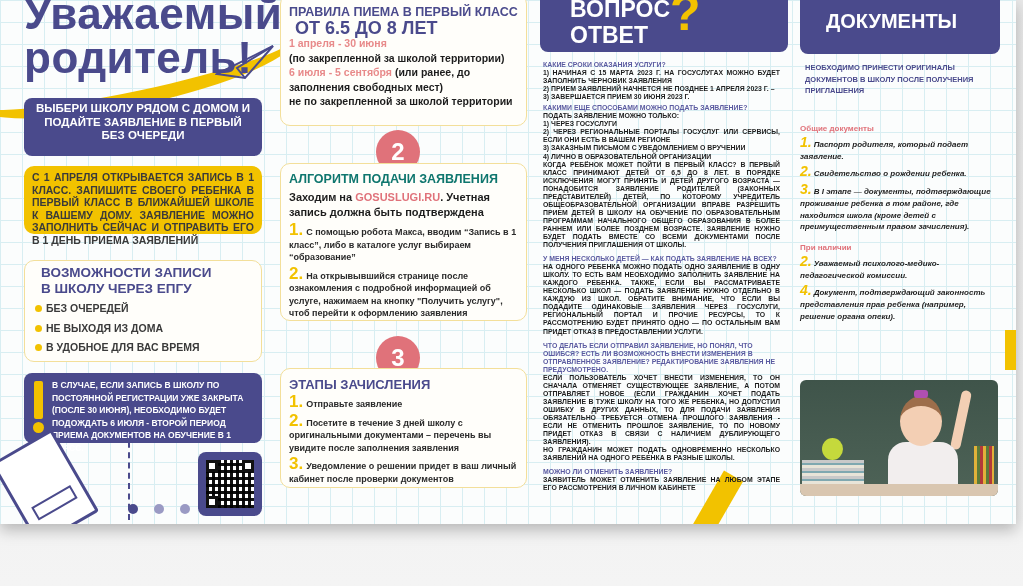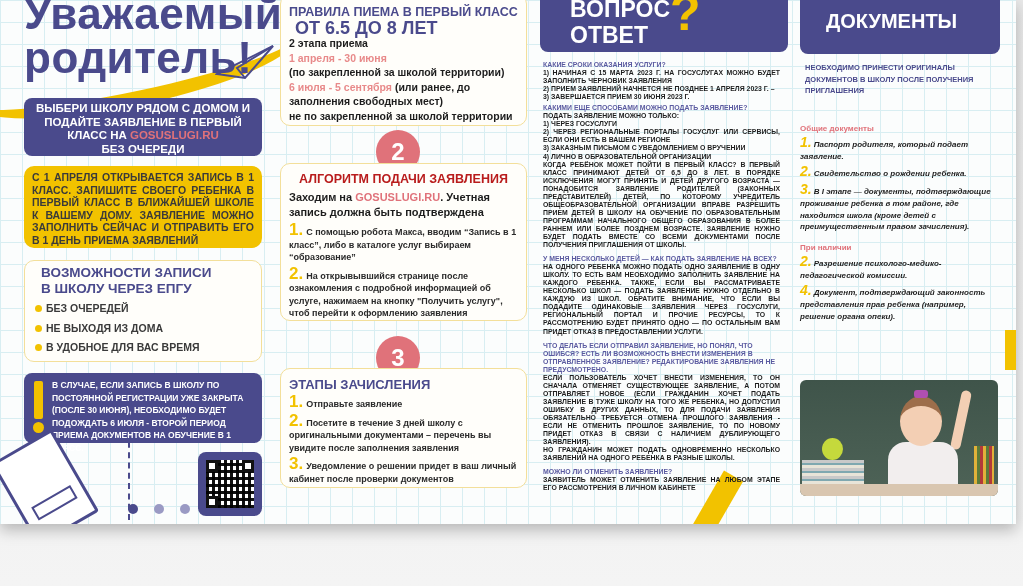--- a/index.html
+++ b/index.html
@@ -29,21 +29,21 @@
   .dash-line { position:absolute; border-left: 2px dashed #4a4a8c; }
 
   
   .title { position:absolute; left:24px; top:-8px; font-size:44px; font-weight:bold; color:#4a4a8c; line-height:44px; letter-spacing:0.5px; }
   .plane { position:absolute; left:215px; top:42px; width:60px; height:40px; }
   .box-purple { position:absolute; background:#4a4a8c; color:#fff; border-radius:8px; }
   .box-yellow { position:absolute; background:#f2c200; color:#3a3a3a; border-radius:10px; }
   .box-white { position:absolute; background:#fffefa; border:1px solid #f3df9a; border-radius:10px; }
 
   .choose { left:24px; top:98px; width:238px; height:58px; font-size:11.5px; font-weight:bold; text-align:center; line-height:13.5px; padding-top:4px; }
-  .apr { left:24px; top:166px; width:238px; height:82px; font-size:10.5px; font-weight:bold; line-height:12.5px; padding:5px 8px; text-align:justify; text-transform:uppercase; }
+  .apr { left:24px; top:166px; width:238px; height:68px; font-size:10.5px; font-weight:bold; line-height:12.5px; padding:5px 8px; text-align:justify; text-transform:uppercase; }
   .epgu { left:24px; top:260px; width:238px; height:102px; padding:4px 10px; }
   .epgu h3 { font-size:13.5px; color:#4a4a8c; line-height:16px; margin-left:6px; }
   .epgu ul { list-style:none; margin-top:2px; }
   .epgu li { font-size:10.5px; font-weight:bold; color:#3a3a3a; line-height:19.5px; display:flex; align-items:center; }
   .dot { width:7px; height:7px; border-radius:50%; background:#f2c200; margin-right:4px; display:inline-block; }
   .warn { left:24px; top:373px; width:238px; height:70px; font-size:8.5px; font-weight:bold; line-height:12.5px; padding:6px 6px 6px 28px; }
   .exc-bar { position:absolute; left:10px; top:8px; width:9px; height:38px; background:#f2c200; border-radius:2px; }
   .exc-dot { position:absolute; left:9px; top:49px; width:11px; height:11px; background:#f2c200; border-radius:50%; }
   .qr { position:absolute; left:198px; top:452px; width:64px; height:64px; background:#4a4a8c; border-radius:8px; padding:8px; }
   .qr-inner { width:100%; height:100%; background:#fff;
@@ -59,21 +59,21 @@
   .pager span.active { background:#4a4a8c; }
 
   
   .num { position:absolute; width:44px; height:44px; border-radius:50%; background:#e0727a; color:#fff; font-size:24px; font-weight:bold; text-align:center; line-height:44px; }
   .rules { left:280px; top:-6px; width:247px; height:132px; padding:10px 8px 4px 8px; }
   .rules h3 { font-size:12.5px; color:#4a4a8c; line-height:15px; }
   .rules h4 { font-size:18px; color:#4a4a8c; margin-left:6px; line-height:16px; }
   .rules p { font-size:10.5px; font-weight:bold; color:#1d1d1d; line-height:14.5px; }
   .rules .pinkline { color:#e88a8a; font-weight:bold; }
   .algo { left:280px; top:163px; width:247px; height:158px; padding:8px 8px; }
-  .algo h3 { font-size:12.5px; color:#b91c1c; line-height:15px;text-align:center; }
+  .algo h3 { font-size:12.5px; color:#0f766e; line-height:15px; }
   .algo .lead { font-size:11px; font-weight:bold; color:#1d1d1d; line-height:15px; margin-top:3px; }
   .step { font-size:9px; font-weight:bold; color:#2a2a2a; line-height:12.5px; margin-top:4px; }
   .step .n { color:#f2c200; font-size:17px; font-weight:bold; line-height:12px; margin-right:3px; }
   .enroll { left:280px; top:368px; width:247px; height:120px; padding:8px 8px; }
   .enroll h3 { font-size:13px; color:#4a4a8c; line-height:15px; }
 
   
   .qa-head { left:540px; top:-10px; width:248px; height:62px; border-radius:8px; }
   .qa-head .t { position:absolute; left:30px; top:6px; font-size:23px; font-weight:bold; line-height:26px; }
   .qmark { position:absolute; left:130px; top:-6px; font-size:50px; font-weight:bold; color:#f2c200; }
@@ -116,21 +116,20 @@
     <div>родитель!</div>
   </div>
   <svg class="plane" viewBox="0 0 60 40">
     <polygon points="2,32 58,4 30,36" fill="none" stroke="#4a4a8c" stroke-width="2"></polygon>
     <polyline points="58,4 22,26 30,36" fill="none" stroke="#4a4a8c" stroke-width="2"></polyline>
   </svg>
 
   <div class="box-purple choose">
     <div>ВЫБЕРИ ШКОЛУ РЯДОМ С ДОМОМ И</div>
     <div>ПОДАЙТЕ ЗАЯВЛЕНИЕ В ПЕРВЫЙ</div>
-    <div><span>КЛАСС НА </span><span class="pink">GOSUSLUGI.RU</span></div>
     <div>БЕЗ ОЧЕРЕДИ</div>
   </div>
 
   <div class="box-yellow apr">С 1 АПРЕЛЯ ОТКРЫВАЕТСЯ ЗАПИСЬ В 1 КЛАСС. ЗАПИШИТЕ СВОЕГО РЕБЕНКА В ПЕРВЫЙ КЛАСС В БЛИЖАЙШЕЙ ШКОЛЕ К ВАШЕМУ ДОМУ. ЗАЯВЛЕНИЕ МОЖНО ЗАПОЛНИТЬ СЕЙЧАС И ОТПРАВИТЬ ЕГО В 1 ДЕНЬ ПРИЕМА ЗАЯВЛЕНИЙ</div>
 
   <div class="box-white epgu">
     <h3>
         <div>ВОЗМОЖНОСТИ ЗАПИСИ</div>
         <div>В ШКОЛУ ЧЕРЕЗ ЕПГУ</div>
       </h3>
@@ -168,21 +167,20 @@
     <div class="qr-inner">
       <span class="qr-corner" style="left:0;top:0;"></span>
       <span class="qr-corner" style="right:0;top:0;"></span>
       <span class="qr-corner" style="left:0;bottom:0;"></span>
     </div>
   </div>
 
   <div class="box-white rules">
     <h3>ПРАВИЛА ПИЕМА В ПЕРВЫЙ КЛАСС</h3>
     <h4>ОТ 6.5 ДО 8 ЛЕТ</h4>
-    <p>2 этапа приема</p>
     <p class="pinkline">1 апреля - 30 июня</p>
     <p>(по закрепленной за школой территории)</p>
     <p><span class="pinkline">6 июля - 5 сентября</span><span> (или ранее, до заполнения свободных мест)</span></p>
     <p>не по закрепленной за школой территории</p>
   </div>
 
   <div class="num" style="left:376px;top:130px;">2</div>
   <div class="box-white algo">
     <h3>АЛГОРИТМ ПОДАЧИ ЗАЯВЛЕНИЯ</h3>
     <div class="lead"><span>Заходим на </span><span class="pink">GOSUSLUGI.RU</span><span>. Учетная запись должна быть подтверждена</span></div>
@@ -229,21 +227,21 @@
   <div class="box-purple docs-head">
     <div class="t">ДОКУМЕНТЫ</div>
   </div>
   <div class="docs-sub">НЕОБХОДИМО ПРИНЕСТИ ОРИГИНАЛЫ ДОКУМЕНТОВ В ШКОЛУ ПОСЛЕ ПОЛУЧЕНИЯ ПРИГЛАШЕНИЯ</div>
   <div class="docs">
     <div class="sec">Общие документы</div>
     <div class="item"><span class="n">1.</span><span>Паспорт родителя, который подает заявление.</span></div>
     <div class="item"><span class="n">2.</span><span>Свидетельство о рождении ребенка.</span></div>
     <div class="item"><span class="n">3.</span><span>В I этапе — документы, подтверждающие проживание ребенка в том районе, где находится школа (кроме детей с преимущественным правом зачисления).</span></div>
     <div class="sec" style="margin-top:10px">При наличии</div>
-    <div class="item"><span class="n">2.</span><span>Разрешение психолого-медико-педагогической комиссии.</span></div>
+    <div class="item"><span class="n">2.</span><span>Уважаемый психолого-медико-педагогической комиссии.</span></div>
     <div class="item"><span class="n">4.</span><span>Документ, подтверждающий законность представления прав ребенка (например, решение органа опеки).</span></div>
   </div>
 
   <div class="photo" title="Smiling girl at desk raising hand">
     <div class="arm"></div>
     <div class="girl-body"></div>
     <div class="girl-head"></div>
     <div class="bow"></div>
     <div class="books"></div>
     <div class="apple"></div>

